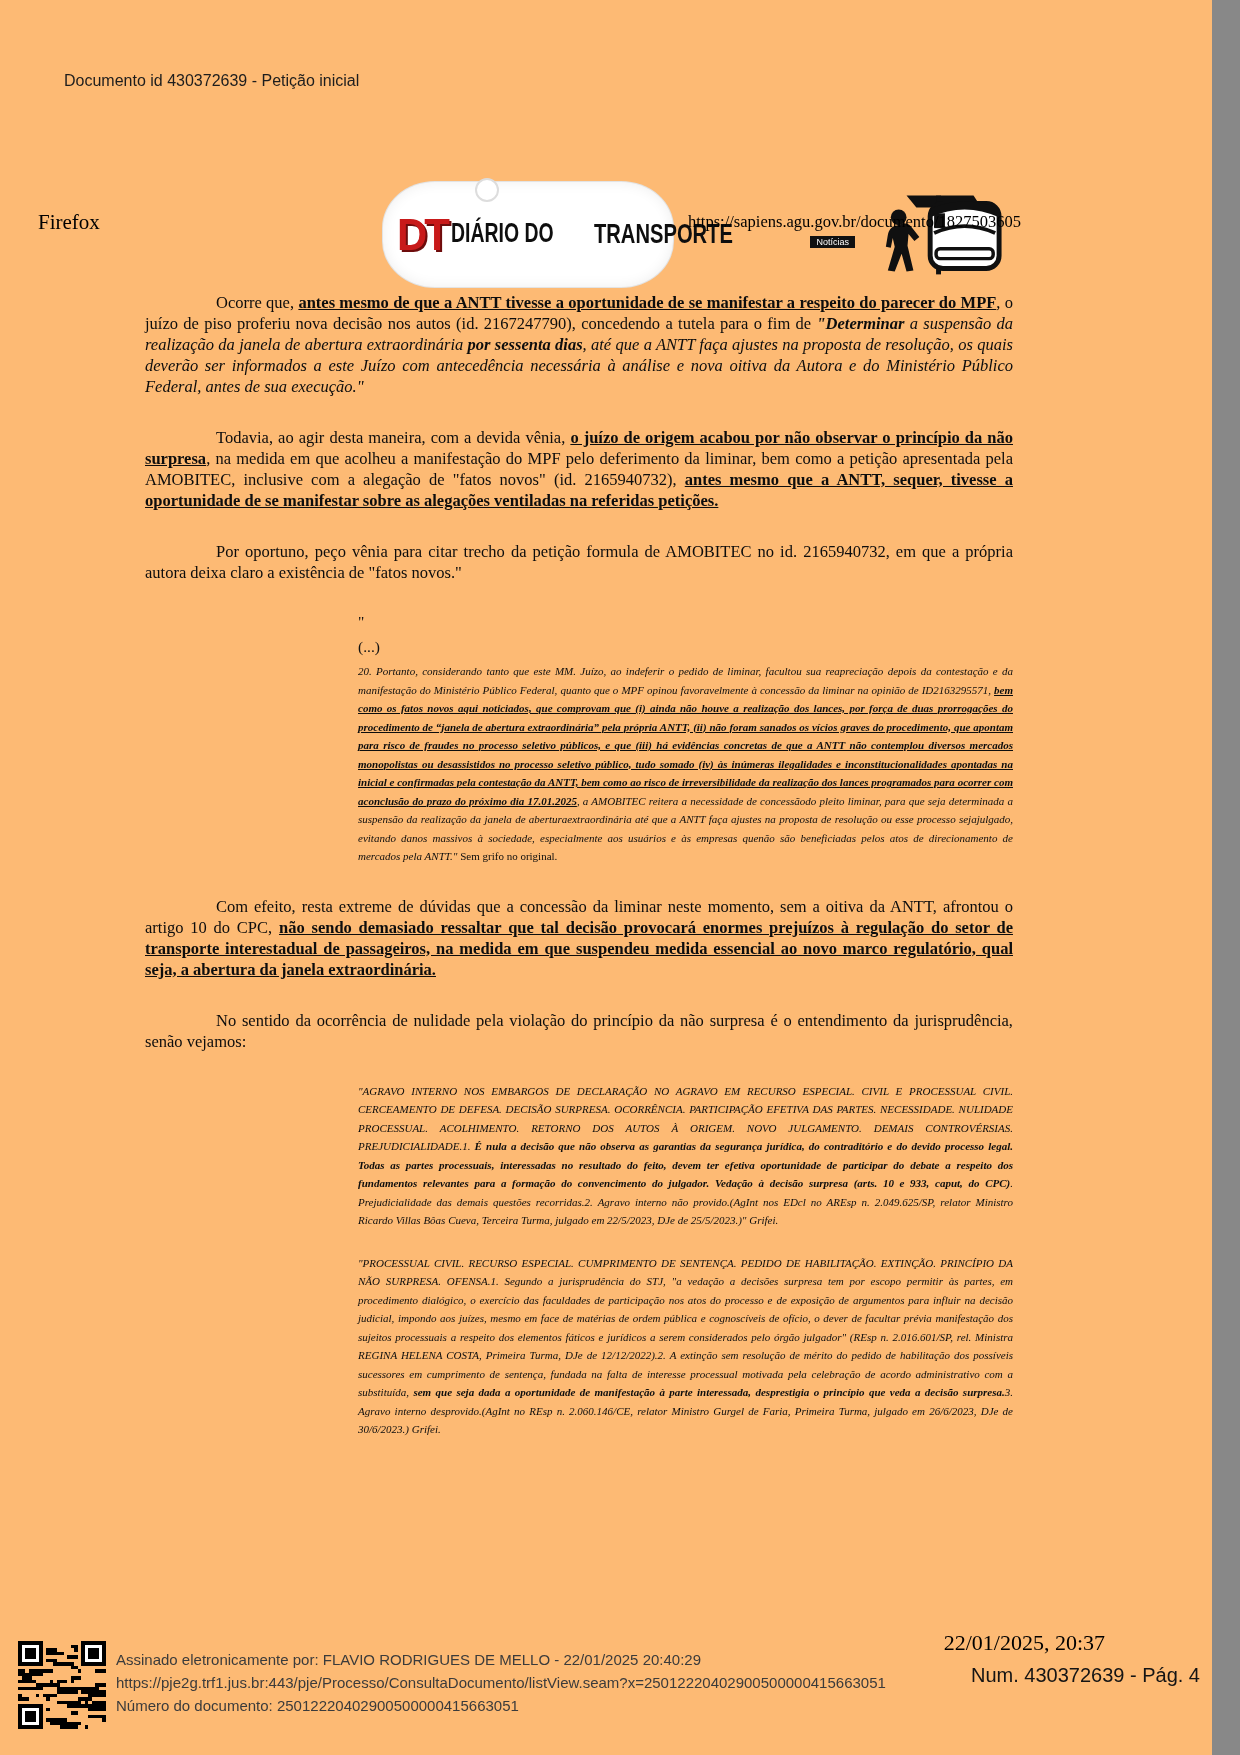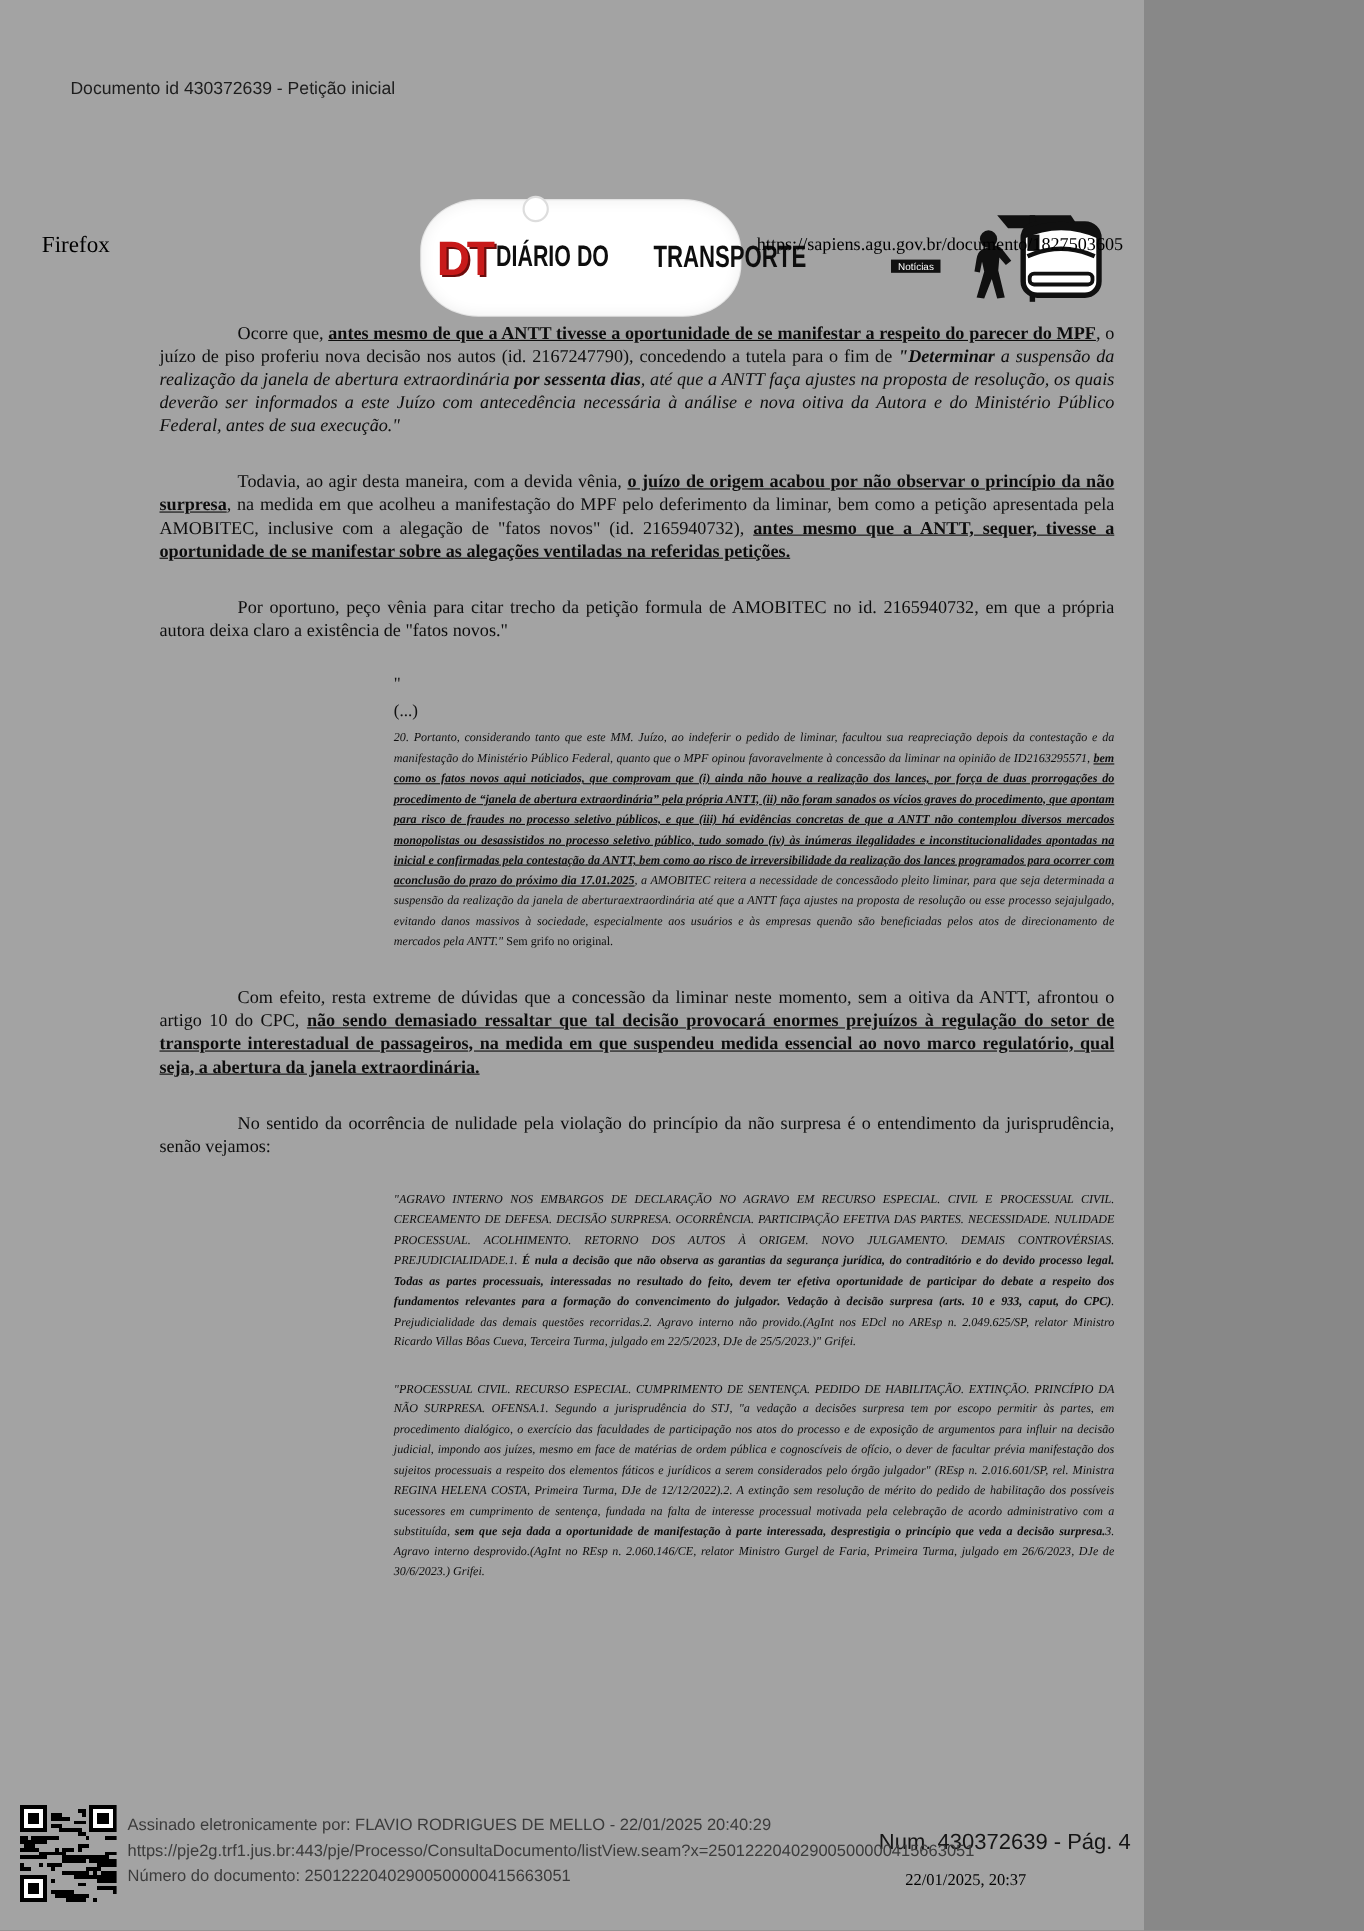--- a/index.html
+++ b/index.html
@@ -1,17 +1,17 @@
 <!DOCTYPE html>
 <html><head>
 <meta charset="utf-8">
 <style>
   html,body{margin:0;padding:0;background:#888;}
   .page{
-    position:relative;width:1040px;height:1755px;background:#a3a3a3;
+    position:relative;width:1212px;height:1755px;background:#fdba74;
     overflow:hidden;font-family:"Liberation Serif",serif;color:#111;
   }
   
   .doc-header{
     position:absolute;left:64px;top:72px;
     font-family:"Liberation Sans",sans-serif;font-size:16px;color:#1d1d1d;
   }
   .browser-label{position:absolute;left:38px;top:210px;font-size:21px;color:#000;}
   .doc-url{position:absolute;left:688px;top:212px;font-size:16.5px;color:#000;}
 
@@ -51,21 +51,21 @@
     margin:0 0 30px 0;color:#0d0d0d;
   }
   .quote{margin:0 0 30px 213px;width:655px;}
   .qline{font-size:15.5px;line-height:18.5px;margin:0 0 6px 0;}
   .qpara{
     font-size:11px;line-height:18.5px;text-align:justify;margin:0;color:#0d0d0d;
   }
   .quote + .quote{margin-top:-6px;}
 
   
-  .print-datetime{position:absolute;top:1702px;right:107px;font-size:15px;color:#000;margin-left:35px;}
+  .print-datetime{position:absolute;top:1630px;right:107px;font-size:22px;color:#000;margin-left:35px;}
   .page-ref{
     position:absolute;top:1664px;right:12px;
     font-family:"Liberation Sans",sans-serif;font-size:20px;color:#141414;
   }
 
   
   .footer{position:absolute;left:18px;top:1636px;display:flex;align-items:flex-start;}
   .qr{width:88px;height:98px;flex:0 0 auto;}
   .footer-lines{
     margin-left:10px;margin-top:12px;

